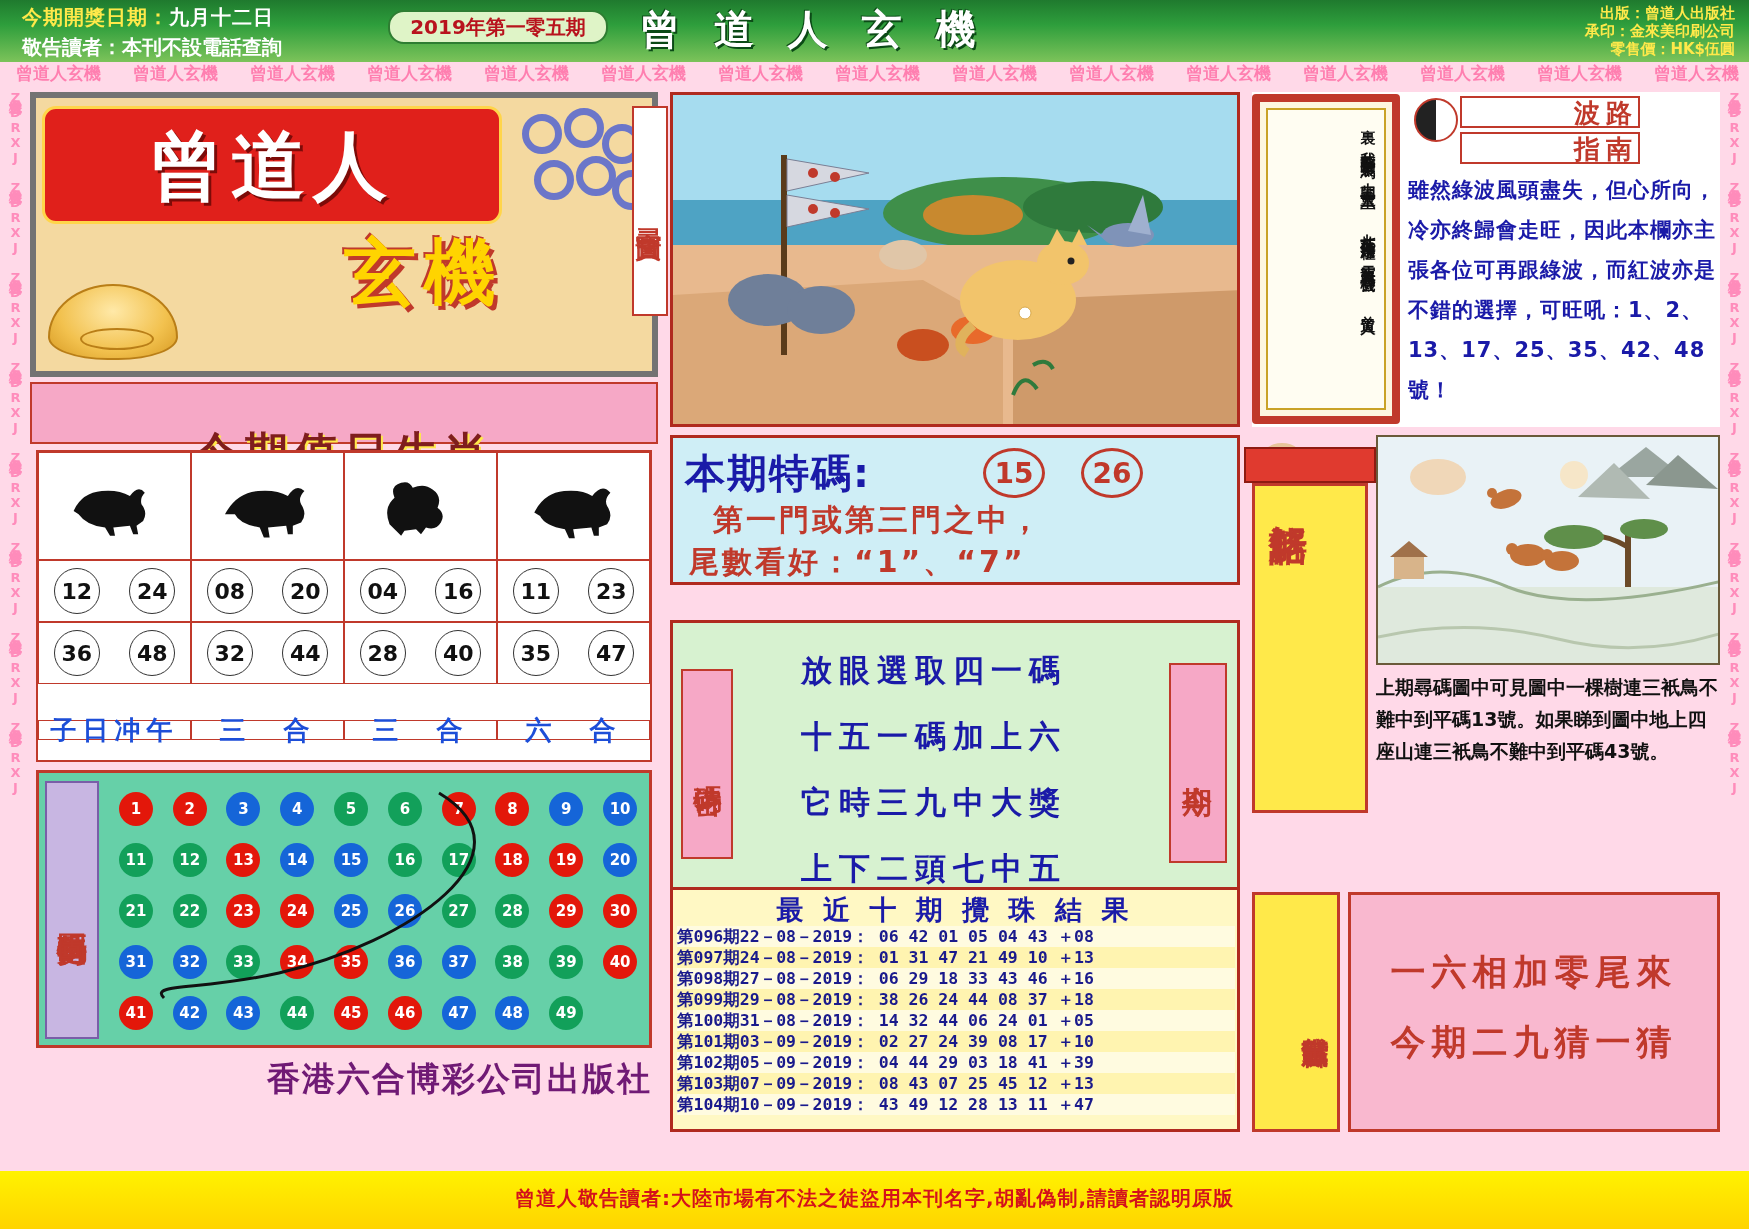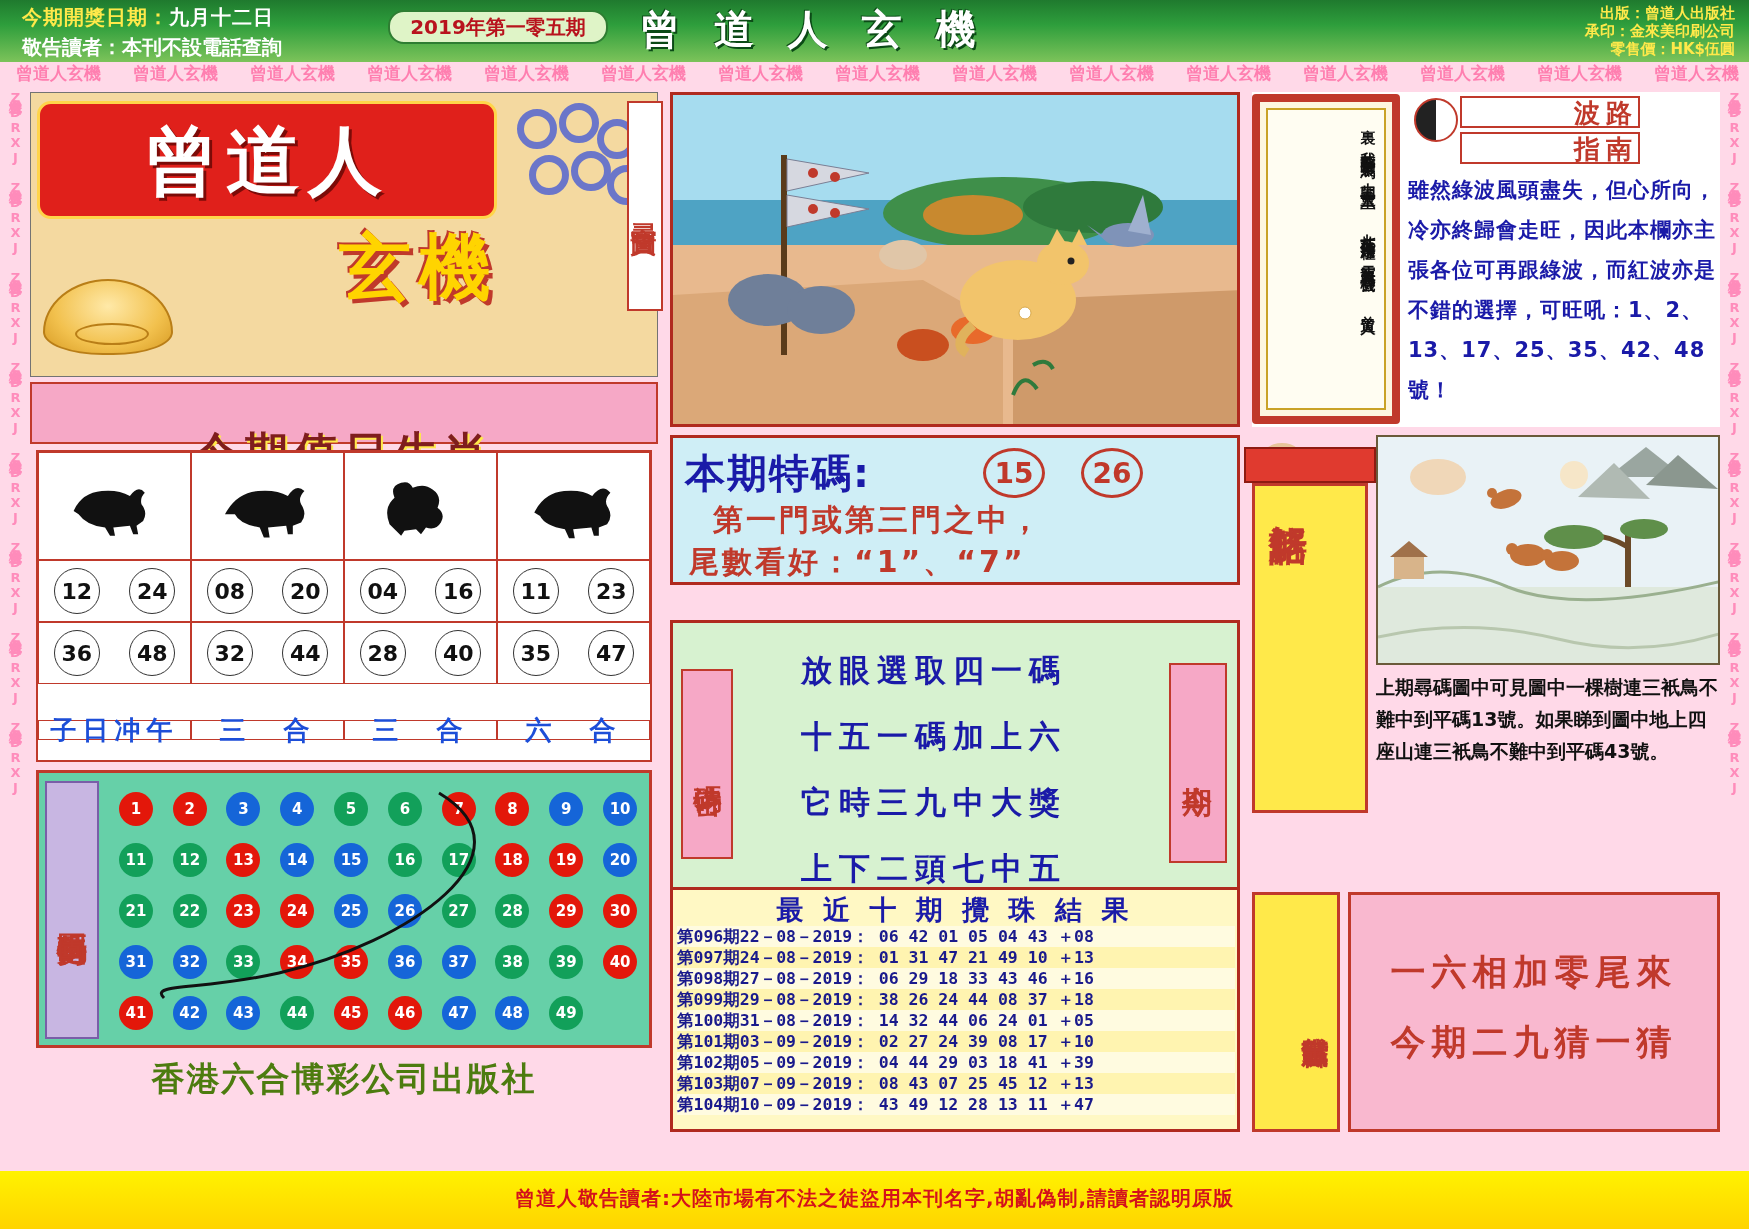--- a/index.html
+++ b/index.html
@@ -53,21 +53,21 @@
 
   
   .main { position:absolute; left:30px; top:92px; width:1690px; height:1040px; }
 
   
   .col-left { position:absolute; left:0; top:0; width:628px; height:1040px; }
 
   .logoblock {
     position:absolute; left:0; top:0; width:628px; height:285px;
     background:#f4d9a0;
-    border:1px solid #737373;
+    border:6px solid #737373;
   }
   .logo-red {
     position:absolute; left:6px; top:8px; width:460px; height:118px;
     background:#e0201b; border:3px solid #ffd54a; border-radius:14px;
   }
   .logo-red span {
     display:block; text-align:center; line-height:112px; font-size:74px; font-weight:bold;
     color:#fff; letter-spacing:8px; text-shadow:3px 3px 0 #7c0b08;
   }
   .logo-yellow {
@@ -140,21 +140,21 @@
   .tball {
     width:34px; height:34px; border-radius:50%;
     display:flex; align-items:center; justify-content:center;
     font-size:15px; font-weight:bold; color:#fff;
   }
   .tb-red{ background:#e3170a; } .tb-blue{ background:#1565d8; } .tb-green{ background:#12a05a; }
   .trend-curve { position:absolute; left:70px; top:10px; width:538px; height:256px; pointer-events:none;}
 
   .pub-line {
     position:absolute; left:6px; top:962px; width:616px; height:52px;
-    text-align:center; font-size:33px; font-weight:bold; color:#4d7c0f; letter-spacing:2px;
+    text-align:right; font-size:33px; font-weight:bold; color:#701a75; letter-spacing:2px;
     line-height:50px;
   }
 
   
   .col-center { position:absolute; left:640px; top:0; width:570px; height:1040px; }
 
   .pic-top {
     position:absolute; left:0; top:0; width:570px; height:335px;
     border:3px solid #b02a1f; background:#8fd2e8; overflow:hidden;
   }

